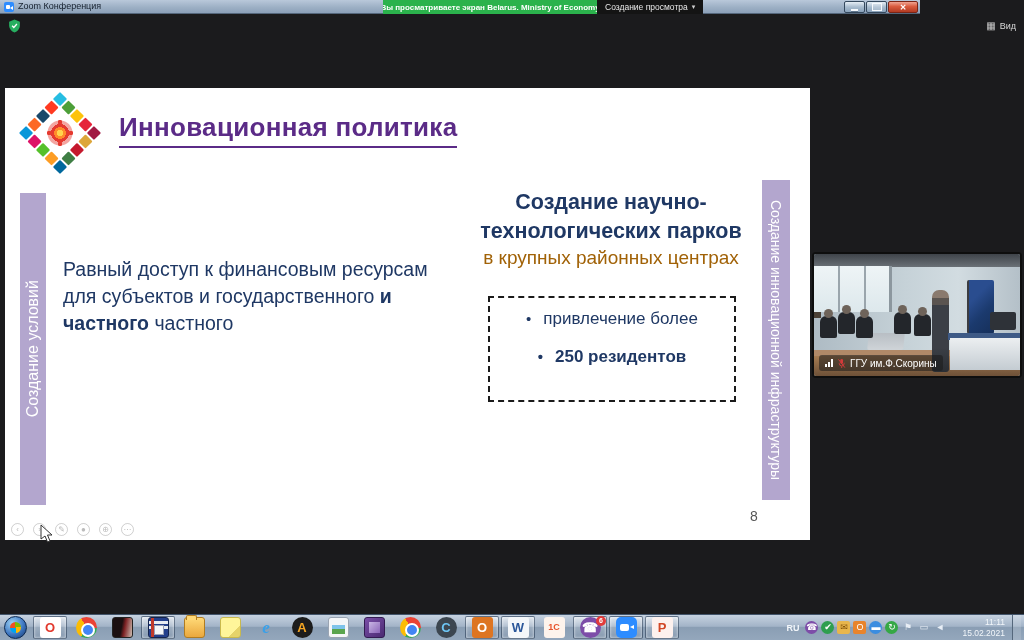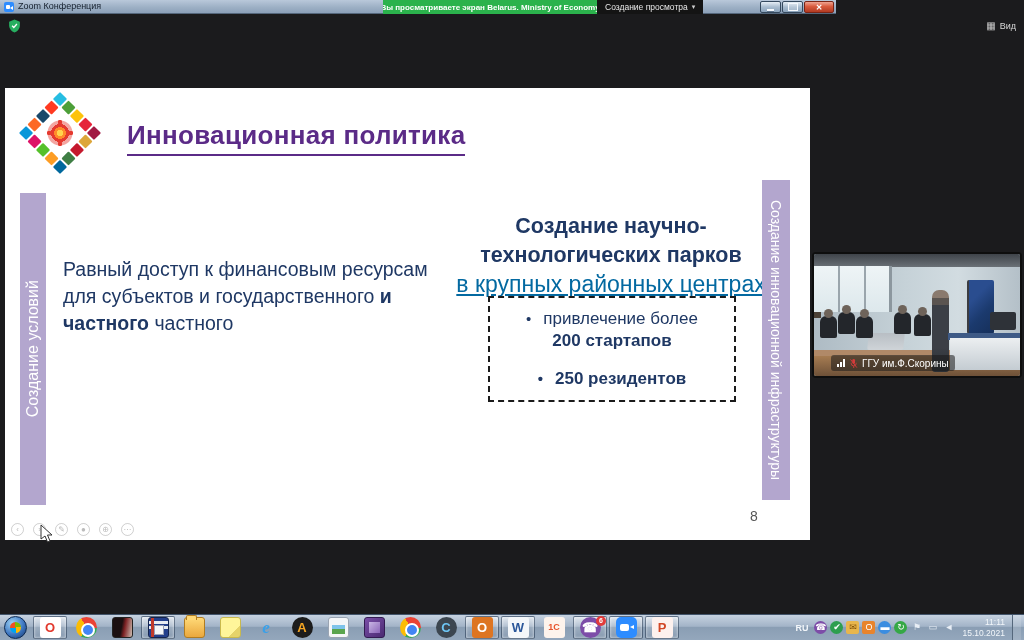--- a/index.html
+++ b/index.html
@@ -1,20 +1,20 @@
 <!DOCTYPE html>
 <html><head>
 <meta charset="utf-8">
 <style>
   html,body{margin:0;padding:0;background:#000;}
   *{box-sizing:border-box;font-family:"Liberation Sans",sans-serif;}
   .screen{position:relative;width:1024px;height:640px;overflow:hidden;background:#1b1b1d;}
 
   
-  .titlebar{position:absolute;left:0;top:0;width:836px;height:14px;
+  .titlebar{position:absolute;left:0;top:0;width:920px;height:14px;
     background:linear-gradient(#b9c8da,#9db0c5 55%,#8ca0b8);border-bottom:1px solid #55677c;
     display:flex;align-items:center;}
   .app-ic{position:absolute;left:4px;top:2px;width:10px;height:10px;background:#2d8cff;border-radius:2px;}
   .app-ic::after{content:"";position:absolute;left:2px;top:3px;width:4px;height:4px;background:#fff;border-radius:1px;}
   .app-ic::before{content:"";position:absolute;right:1px;top:3.5px;border-top:2px solid transparent;border-bottom:2px solid transparent;border-right:3px solid #fff;}
   .app-title{position:absolute;left:18px;top:1px;font-size:9px;color:#15202e;}
   .share-banner{position:absolute;left:383px;top:0;width:214px;height:14px;background:#2bb24c;
     display:flex;align-items:center;justify-content:center;font-size:8px;font-weight:bold;color:#fff;white-space:nowrap;overflow:hidden;}
   .view-settings{position:absolute;left:597px;top:0;height:14px;padding:0 8px;background:#141414;
     display:flex;align-items:center;gap:4px;color:#e8e8e8;font-size:8.5px;white-space:nowrap;}
@@ -28,21 +28,21 @@
   .win-close::after{content:"✕";font-size:8px;font-weight:bold;color:#fff;}
 
   
   .meeting{position:absolute;left:0;top:14px;width:1024px;height:600px;background:#1b1b1d;}
   .shield{position:absolute;left:8px;top:19px;width:13px;height:14px;}
   .view-btn{position:absolute;right:8px;top:20px;display:flex;align-items:center;gap:4px;color:#d8d8d8;font-size:9px;}
   .grid-ic{font-size:10px;color:#c8c8c8;}
 
   
   .slide{position:absolute;left:5px;top:88px;width:805px;height:452px;background:#fff;color:#1f3864;}
-  .slide-title{position:absolute;left:106px;top:16px;margin:16px;font-size:26px;font-weight:bold;color:#5b2b87;
+  .slide-title{position:absolute;left:106px;top:16px;margin:8px;font-size:26px;font-weight:bold;color:#5b2b87;
     letter-spacing:.3px;border-bottom:2.5px solid #5b2b87;padding-bottom:3px;}
   .logo{position:absolute;left:12px;top:2px;width:86px;height:86px;}
   .logo-grid{position:absolute;left:14px;top:14px;width:58px;height:58px;display:grid;
     grid-template-columns:repeat(5,1fr);grid-template-rows:repeat(5,1fr);gap:2px;transform:rotate(45deg);}
   .logo-grid i{display:block;border-radius:1px;}
   .logo-burst{position:absolute;left:50%;top:50%;width:34px;height:34px;transform:translate(-50%,-50%);
     background:
       radial-gradient(circle at 50% 18%, #e5392f 0 2px, transparent 2.5px),
       radial-gradient(circle at 50% 82%, #e5392f 0 2px, transparent 2.5px),
       radial-gradient(circle at 18% 50%, #e5392f 0 2px, transparent 2.5px),
@@ -51,23 +51,23 @@
   .bar-left{position:absolute;left:15px;top:105px;width:26px;height:312px;background:#b3a6ce;
     display:flex;align-items:center;justify-content:center;}
   .bar-left span{writing-mode:vertical-rl;transform:rotate(180deg);color:#fff;font-size:16px;white-space:nowrap;}
   .bar-right{position:absolute;left:757px;top:92px;width:28px;height:320px;background:#b3a6ce;
     display:flex;align-items:center;justify-content:center;}
   .bar-right span{writing-mode:vertical-rl;color:#fff;font-size:14px;white-space:nowrap;}
   .slide p{position:absolute;margin:0;font-size:19.5px;line-height:1.38;color:#1f3864;}
   .p1{left:68px;top:98px;width:340px;}
   .p2{left:58px;top:168px;width:386px;}
   .p3{left:58px;top:276px;width:402px;}
-  .rhead{position:absolute;left:450px;top:100px;width:312px;text-align:center;margin-top:24px;}
+  .rhead{position:absolute;left:450px;top:100px;width:312px;text-align:center;}
   .rhead b{display:block;font-size:21.5px;line-height:1.35;color:#1f3864;}
-  .rhead-sub{display:block;font-size:23px;line-height:1.3;color:#0369a1;text-decoration:underline;}
+  .rhead-sub{display:block;font-size:19px;line-height:1.3;color:#a16207;}
   .dashed-box{position:absolute;left:483px;top:208px;width:248px;height:106px;border:2px dashed #1a1a1a;
     padding-top:10px;text-align:center;}
   .bline{display:flex;align-items:center;justify-content:center;gap:12px;font-size:17px;color:#1f3864;line-height:1.3;}
   .bline.strong{font-weight:bold;}
   .bline.gap{margin-top:16px;font-weight:bold;}
   .bullet{font-size:15px;}
   .pagenum{position:absolute;left:745px;top:420px;font-size:14px;color:#555;}
   .pres-controls{position:absolute;left:6px;bottom:4px;display:flex;gap:9px;}
   .pdot{width:13px;height:13px;border:1px solid rgba(120,120,120,.35);border-radius:50%;
     color:rgba(120,120,120,.5);font-size:8px;line-height:12px;text-align:center;}
@@ -89,21 +89,21 @@
   .vt-monitor{position:absolute;right:4px;top:58px;width:26px;height:18px;background:#2e3238;border-radius:2px;}
   .vt-person{position:absolute;left:118px;top:36px;width:17px;height:82px;background:linear-gradient(180deg,#8a7a6e 0 10%,#5a5450 10% 18%,#3b3f46 18% 70%,#2b2e33 100%);border-radius:7px 7px 3px 3px;}
   .vt-student{position:absolute;width:17px;height:22px;background:#23262b;border-radius:6px 6px 2px 2px;}
   .vt-student::before{content:"";position:absolute;left:4px;top:-7px;width:9px;height:9px;border-radius:50%;background:#6e635a;}
   .vt-laptop{position:absolute;left:54px;bottom:26px;width:36px;height:17px;background:linear-gradient(#b8bec4,#cfd4d8);transform:skewX(-6deg);border-radius:2px;}
   .vt-desks{position:absolute;left:0;bottom:0;width:100%;height:20px;background:linear-gradient(#a67c52,#6e5138);}
   .vt-desk2{position:absolute;left:0;bottom:20px;width:150px;height:6px;background:#b08968;}
   .vt-pin{position:absolute;left:12px;top:8px;height:20px;padding:0 8px;background:rgba(72,72,72,.82);border-radius:5px;
     display:flex;align-items:center;gap:5px;color:#f2f2f2;font-size:10px;white-space:nowrap;z-index:5;}
   .vt-name{position:absolute;left:5px;bottom:5px;height:16px;padding:0 6px;background:rgba(25,25,25,.55);border-radius:3px;
-    display:flex;align-items:center;gap:4px;color:#fff;font-size:10px;white-space:nowrap;z-index:5;margin-left:12px;}
+    display:flex;align-items:center;gap:4px;color:#fff;font-size:10px;white-space:nowrap;z-index:5;}
   .sig{display:flex;align-items:flex-end;gap:1px;height:8px;}
   .sig i{display:block;width:2px;background:#fff;}
   .sig i:nth-child(1){height:3px;} .sig i:nth-child(2){height:5px;} .sig i:nth-child(3){height:8px;}
 
   
   .toolbar{position:absolute;left:0;top:570px;width:1024px;height:44px;background:#1b1b1d;}
 
   
   .taskbar{position:absolute;left:0;top:614px;width:1024px;height:26px;
     background:linear-gradient(180deg,#c6d2e0 0%,#a3b4c8 45%,#8a9eb4 50%,#94a7bc 100%);
@@ -135,21 +135,21 @@
   .tb-ie{font-family:"Liberation Serif",serif;font-style:italic;font-size:17px !important;}
   .tb-zoomapp{background:#2d8cff;border-radius:5px;}
   .tb-zoomapp::after{content:"";position:absolute;left:4px;top:7px;width:9px;height:7px;background:#fff;border-radius:2px;}
   .tb-zoomapp::before{content:"";position:absolute;right:3px;top:8px;border-top:2.5px solid transparent;border-bottom:2.5px solid transparent;border-right:4px solid #fff;}
   .tb-badge{position:absolute;top:-1px;right:0;min-width:10px;height:10px;border-radius:5px;background:#e23b3b;color:#fff;
     font-size:7px;line-height:10px;text-align:center;font-weight:bold;font-style:normal;}
   .tray{margin-left:auto;display:flex;align-items:center;gap:4px;padding-right:1px;}
   .lang{font-size:9px;font-weight:bold;color:#f2f6fa;margin-right:2px;}
   .tray-icons{display:flex;align-items:center;gap:3px;}
   .tray-ic{width:13px;height:13px;line-height:13px;text-align:center;font-size:9px;border-radius:2px;display:block;}
-  .clock{text-align:right;font-size:8.5px;line-height:1.2;color:#f2f6fa;margin-left:3px;}
+  .clock{text-align:right;font-size:8.5px;line-height:1.2;color:#f2f6fa;margin-left:12px;}
   .showdesk{width:9px;height:26px;border-left:1px solid #55677c;background:rgba(255,255,255,.14);margin-left:3px;}
 </style>
 </head>
 <body>
 
 <div class="screen">
 
   <div class="titlebar">
     <span class="app-ic"></span>
     <span class="app-title">Zoom Конференция</span>
@@ -221,21 +221,20 @@
     <div class="rhead">
       <b>Создание научно-технологических парков</b>
       <span class="rhead-sub">в крупных районных центрах</span>
     </div>
 
     <div class="dashed-box">
       <div class="bline">
         <span class="bullet">•</span>
         <span>привлечение более</span>
       </div>
-      <div class="bline strong">200 стартапов</div>
       <div class="bline gap">
         <span class="bullet">•</span>
         <span>250 резидентов</span>
       </div>
     </div>
 
     <div class="bar-right">
       <span>Создание инновационной инфраструктуры</span>
     </div>
 
@@ -377,19 +376,19 @@
           <span class="tray-ic" style="background: rgb(232, 182, 76); color: rgb(122, 74, 0);">✉</span>
           <span class="tray-ic" style="background: rgb(232, 132, 44); color: rgb(255, 255, 255);">O</span>
           <span class="tray-ic" style="background: rgb(59, 141, 224); color: rgb(255, 255, 255); border-radius: 50%;">▬</span>
           <span class="tray-ic" style="background: rgb(53, 168, 69); color: rgb(255, 255, 255); border-radius: 50%;">↻</span>
           <span class="tray-ic" style="background: transparent; color: rgb(232, 238, 245);">⚑</span>
           <span class="tray-ic" style="background: transparent; color: rgb(232, 238, 245);">▭</span>
           <span class="tray-ic" style="background: transparent; color: rgb(232, 238, 245);">◄</span>
         </div>
       <div class="clock">
         <div>11:11</div>
-        <div>15.10.2021</div>
+        <div>15.02.2021</div>
       </div>
       <div class="showdesk"></div>
     </div>
   </div>
 
 </div>
 
 </body></html>

